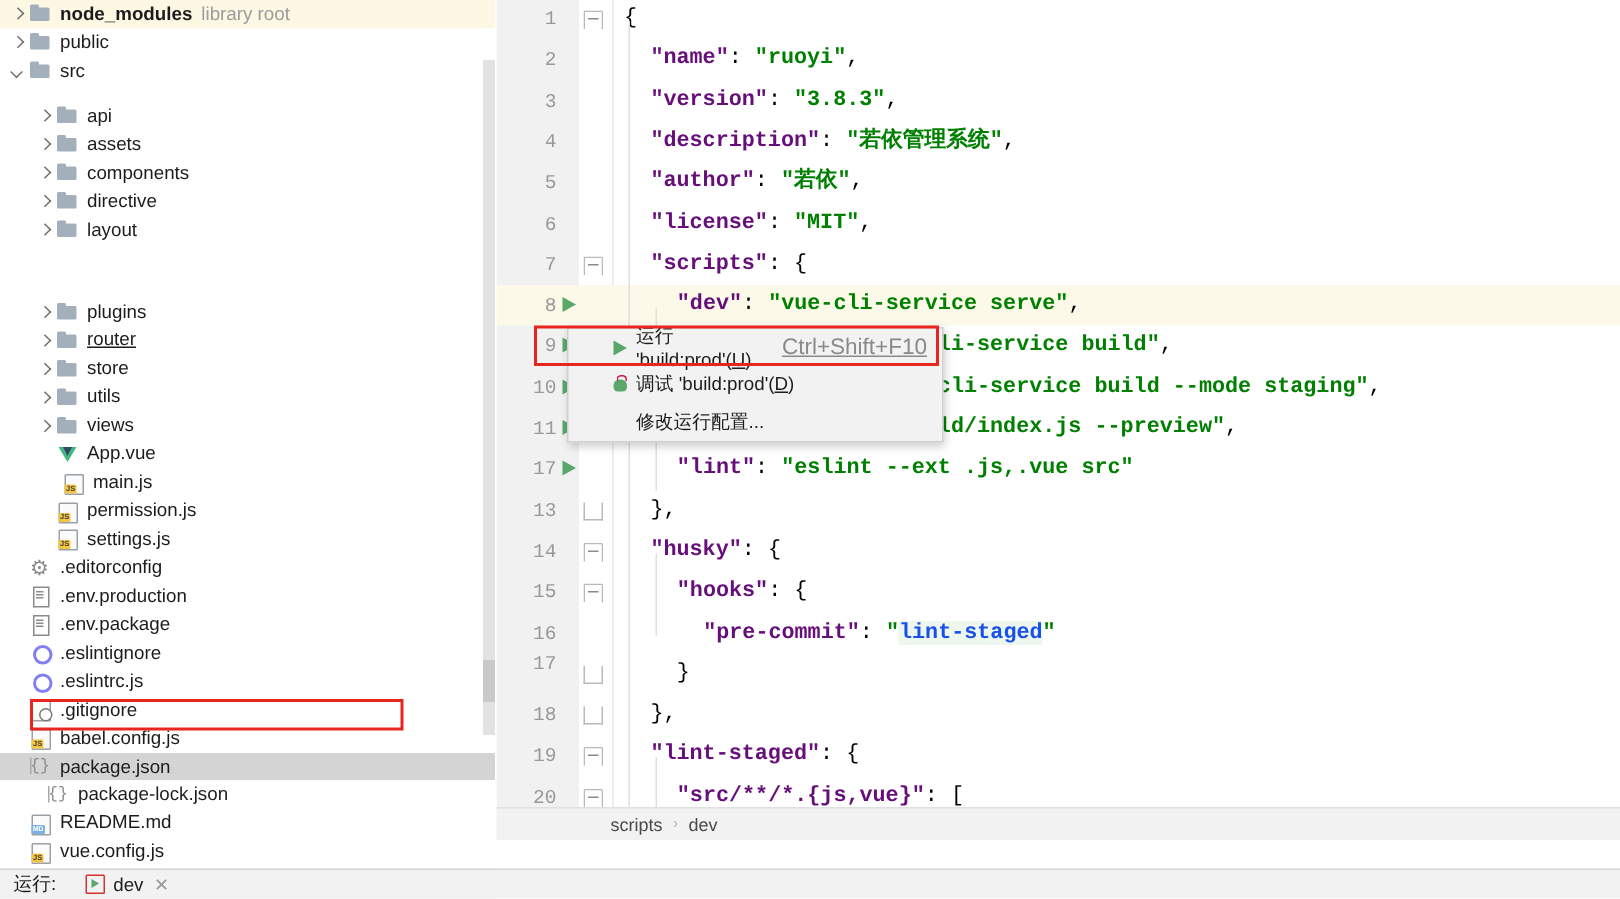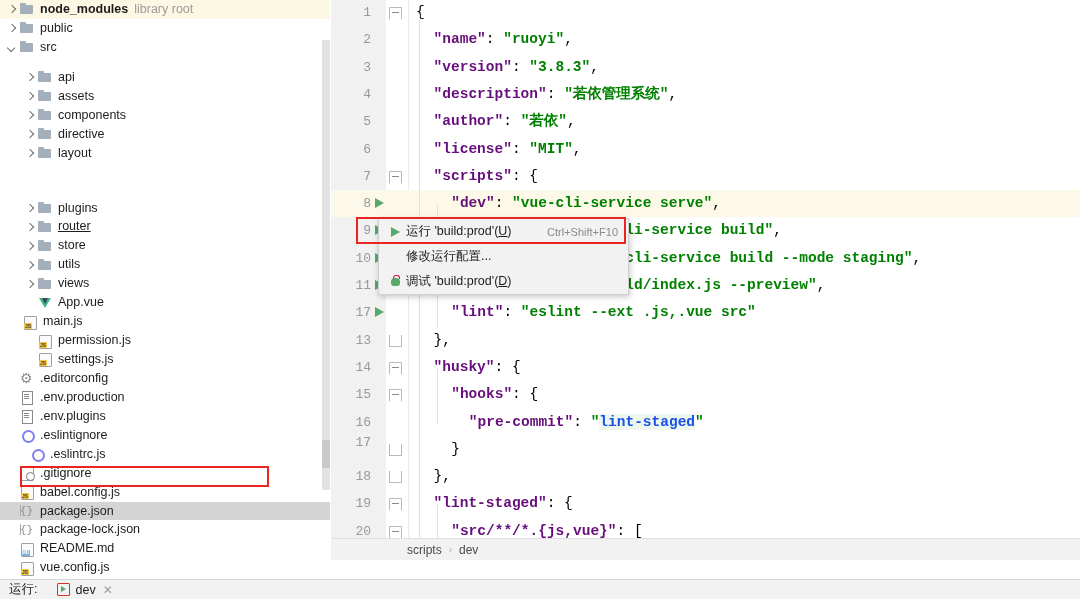--- a/index.html
+++ b/index.html
@@ -189,39 +189,39 @@
 
   
   .ctxmenu{
     position:absolute;left:378px;top:218px;width:249px;height:75px;
     background:#f2f2f2;border:1px solid #cfcfcf;
     box-shadow:1px 2px 6px rgba(0,0,0,.22);
     z-index:30;
   }
   .mi{
     position:relative;height:25px;display:flex;align-items:center;
-    font-size:12.5px;color:#1c1c1c;padding-left:9px;
+    font-size:12.5px;color:#1c1c1c;padding-left:27px;
   }
   .mi .mico{width:18px;flex:0 0 18px;position:relative;height:16px;}
   .mi .mico.play::before{
     content:"";position:absolute;left:3px;top:3px;width:0;height:0;
     border-left:9px solid #59a869;border-top:5px solid transparent;border-bottom:5px solid transparent;
   }
   .mi .mico.debug::before{
     content:"";position:absolute;left:3px;top:4px;width:9px;height:8px;
     background:#59a869;border-radius:4px 4px 3px 3px;
   }
   .mi .mico.debug::after{
     content:"";position:absolute;left:5px;top:1px;width:5px;height:3px;
     border-top:1.5px solid #d14;border-left:1.5px solid #d14;border-right:1.5px solid #d14;
     border-radius:3px 3px 0 0;
   }
   .mi .mtext{flex:1;}
   .mi .mtext u{text-decoration:underline;}
-  .mi .shortcut{color:#8a8a8a;font-size:11px;padding-right:10px;}
+  .mi .shortcut{color:#8a8a8a;font-size:15px;padding-right:10px;text-decoration:underline;}
 
   
   .breadcrumb{
     position:absolute;left:331px;top:538px;width:749px;height:22px;
     background:#f2f2f2;border-top:1px solid #e0e0e0;
     display:flex;align-items:center;font-size:12px;color:#4a4a4a;
     padding-left:76px;box-sizing:border-box;
   }
   .breadcrumb .sep{margin:0 7px;color:#b0b0b0;font-size:10px;}
 
@@ -317,21 +317,21 @@
       <div class="row" style="padding-left: 24px;">
         <span class="arrow closed"></span>
         <span class="ico folder"></span>
         <span class="label">views</span>
       </div>
       <div class="row" style="padding-left: 24px;">
         <span class="arrow "></span>
         <span class="ico vue"></span>
         <span class="label">App.vue</span>
       </div>
-      <div class="row" style="padding-left: 9px; align-items: center;">
+      <div class="row" style="padding-left: 28px; align-items: center;">
         <span class="arrow "></span>
         <span class="ico js"></span>
         <span class="label">main.js</span>
       </div>
       <div class="row" style="padding-left: 24px;">
         <span class="arrow "></span>
         <span class="ico js"></span>
         <span class="label">permission.js</span>
       </div>
       <div class="row" style="padding-left: 24px;">
@@ -345,48 +345,48 @@
         <span class="label">.editorconfig</span>
       </div>
       <div class="row" style="padding-left: 6px;">
         <span class="arrow "></span>
         <span class="ico env"></span>
         <span class="label">.env.production</span>
       </div>
       <div class="row" style="padding-left: 6px;">
         <span class="arrow "></span>
         <span class="ico env"></span>
-        <span class="label">.env.plugins</span>
+        <span class="label">.env.package</span>
       </div>
       <div class="row" style="padding-left: 6px;">
         <span class="arrow "></span>
         <span class="ico eslint"></span>
         <span class="label">.eslintignore</span>
       </div>
-      <div class="row" style="padding-left: 6px; margin-left: 10px;">
+      <div class="row" style="padding-left: 6px;">
         <span class="arrow "></span>
         <span class="ico eslint"></span>
         <span class="label">.eslintrc.js</span>
       </div>
       <div class="row" style="padding-left: 6px;">
         <span class="arrow "></span>
         <span class="ico git"></span>
         <span class="label">.gitignore</span>
       </div>
       <div class="row" style="padding-left: 6px;">
         <span class="arrow "></span>
         <span class="ico js"></span>
         <span class="label">babel.config.js</span>
       </div>
       <div class="row selected" style="padding-left: 6px;">
         <span class="arrow "></span>
         <span class="ico json"></span>
         <span class="label">package.json</span>
       </div>
-      <div class="row" style="padding-left: 6px;">
+      <div class="row" style="padding-left: 18px;">
         <span class="arrow "></span>
         <span class="ico json"></span>
         <span class="label">package-lock.json</span>
       </div>
       <div class="row" style="padding-left: 6px;">
         <span class="arrow "></span>
         <span class="ico js md"></span>
         <span class="label">README.md</span>
       </div>
       <div class="row" style="padding-left: 6px;">
@@ -493,26 +493,26 @@
       </div>
   </div>
 
   <div class="ctxmenu" id="ctxmenu">
       <div class="mi">
         <span class="mico play"></span>
         <span class="mtext"><span>运行 'build:prod'(</span><u>U</u><span>)</span></span>
         <span class="shortcut">Ctrl+Shift+F10</span>
       </div>
       <div class="mi">
+        <span class="mico debug"></span>
+        <span class="mtext"><span>调试 'build:prod'(</span><u>D</u><span>)</span></span>
+      </div>
+      <div class="mi">
         <span class="mico "></span>
         <span class="mtext"><span>修改运行配置...</span></span>
-      </div>
-      <div class="mi">
-        <span class="mico debug"></span>
-        <span class="mtext"><span>调试 'build:prod'(</span><u>D</u><span>)</span></span>
       </div>
     </div>
 
   <div class="redbox" style="left:356px;top:217px;width:270px;height:27px;"></div>
 
   <div class="breadcrumb" id="breadcrumb">
       <span>scripts</span>
       <span class="sep">›</span>
       <span>dev</span>
     </div>

